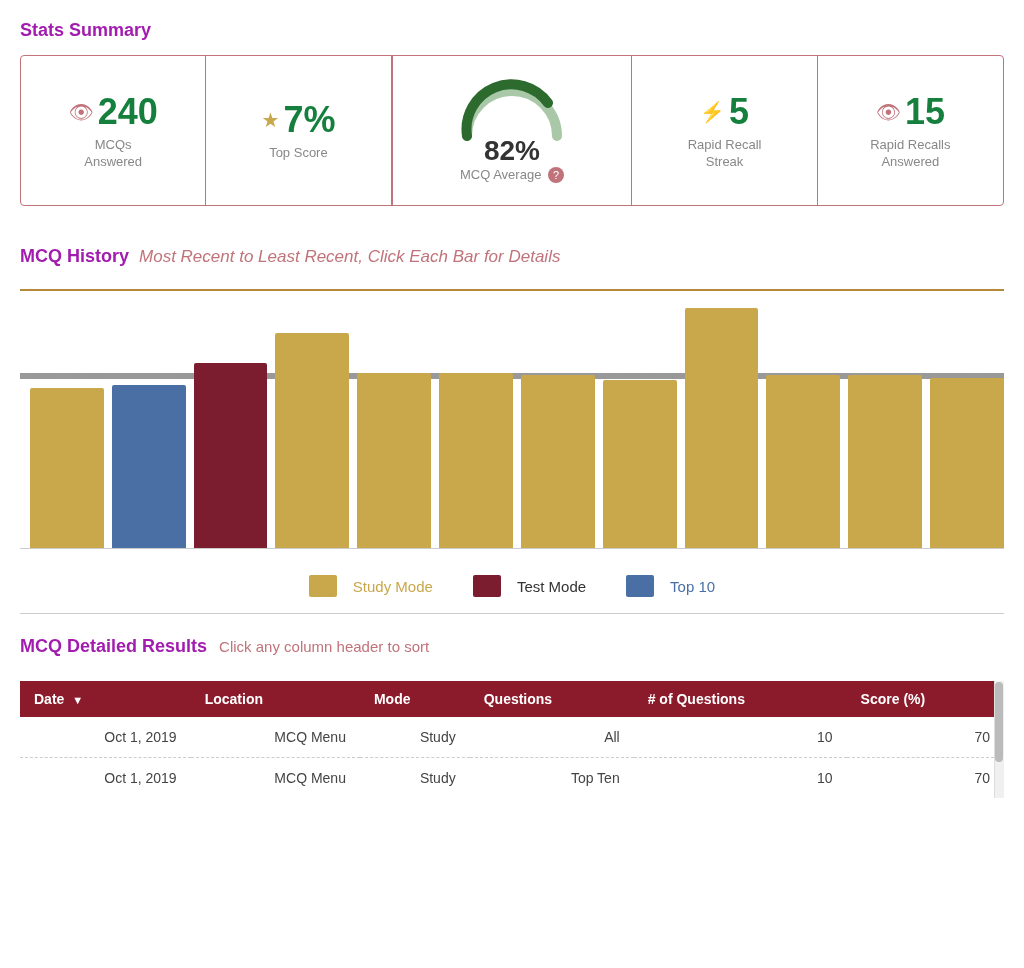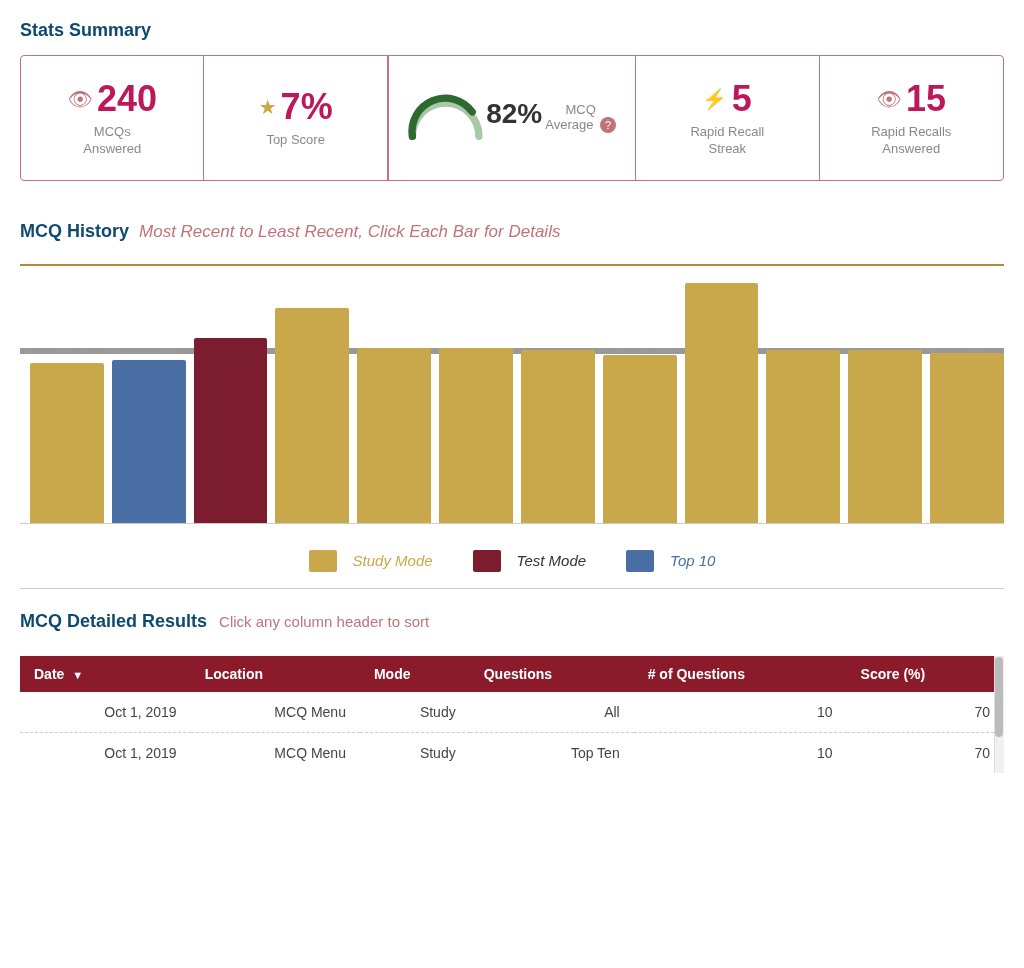--- a/index.html
+++ b/index.html
@@ -8,21 +8,21 @@
       background: #fff;
       color: #333;
       padding: 20px;
       max-width: 1024px;
     }
 
     
     .section-title {
       font-size: 18px;
       font-weight: bold;
-      color: #0c4a6e;
+      color: #a21caf;
       margin-bottom: 14px;
     }
 
     .stats-grid {
       display: grid;
       grid-template-columns: 1fr 1fr 1.3fr 1fr 1fr;
       border: 1.5px solid #c0737a;
       border-radius: 4px;
       margin-bottom: 28px;
       position: relative;
@@ -36,21 +36,21 @@
       flex-direction: column;
       align-items: center;
       justify-content: center;
     }
 
     .stat-card:last-child { border-right: none; }
 
     .stat-number {
       font-size: 36px;
       font-weight: bold;
-      color: #be185d;
+      color: #15803d;
     }
 
     .stat-label {
       font-size: 13px;
       color: #888;
       margin-top: 4px;
       line-height: 1.3;
     }
 
     .stat-icon {
@@ -60,21 +60,21 @@
     }
 
     .stat-inline {
       display: flex;
       align-items: center;
     }
 
     
     .gauge-wrap {
       display: flex;
-      flex-direction: row;
+      flex-direction: column;
       align-items: center;
     }
 
     .gauge-svg {
       width: 110px;
       height: 65px;
     }
 
     .gauge-percent {
       font-size: 28px;
@@ -155,21 +155,20 @@
       gap: 40px;
       padding: 12px 0 16px;
       border-bottom: 1.5px solid #ccc;
       margin-bottom: 22px;
     }
 
     .legend-item {
       display: flex;
       align-items: center;
       gap: 16px;
-      font-style: italic;
     }
 
     .legend-swatch {
       width: 28px;
       height: 22px;
       border-radius: 2px;
     }
 
     .legend-label {
       font-size: 15px;

